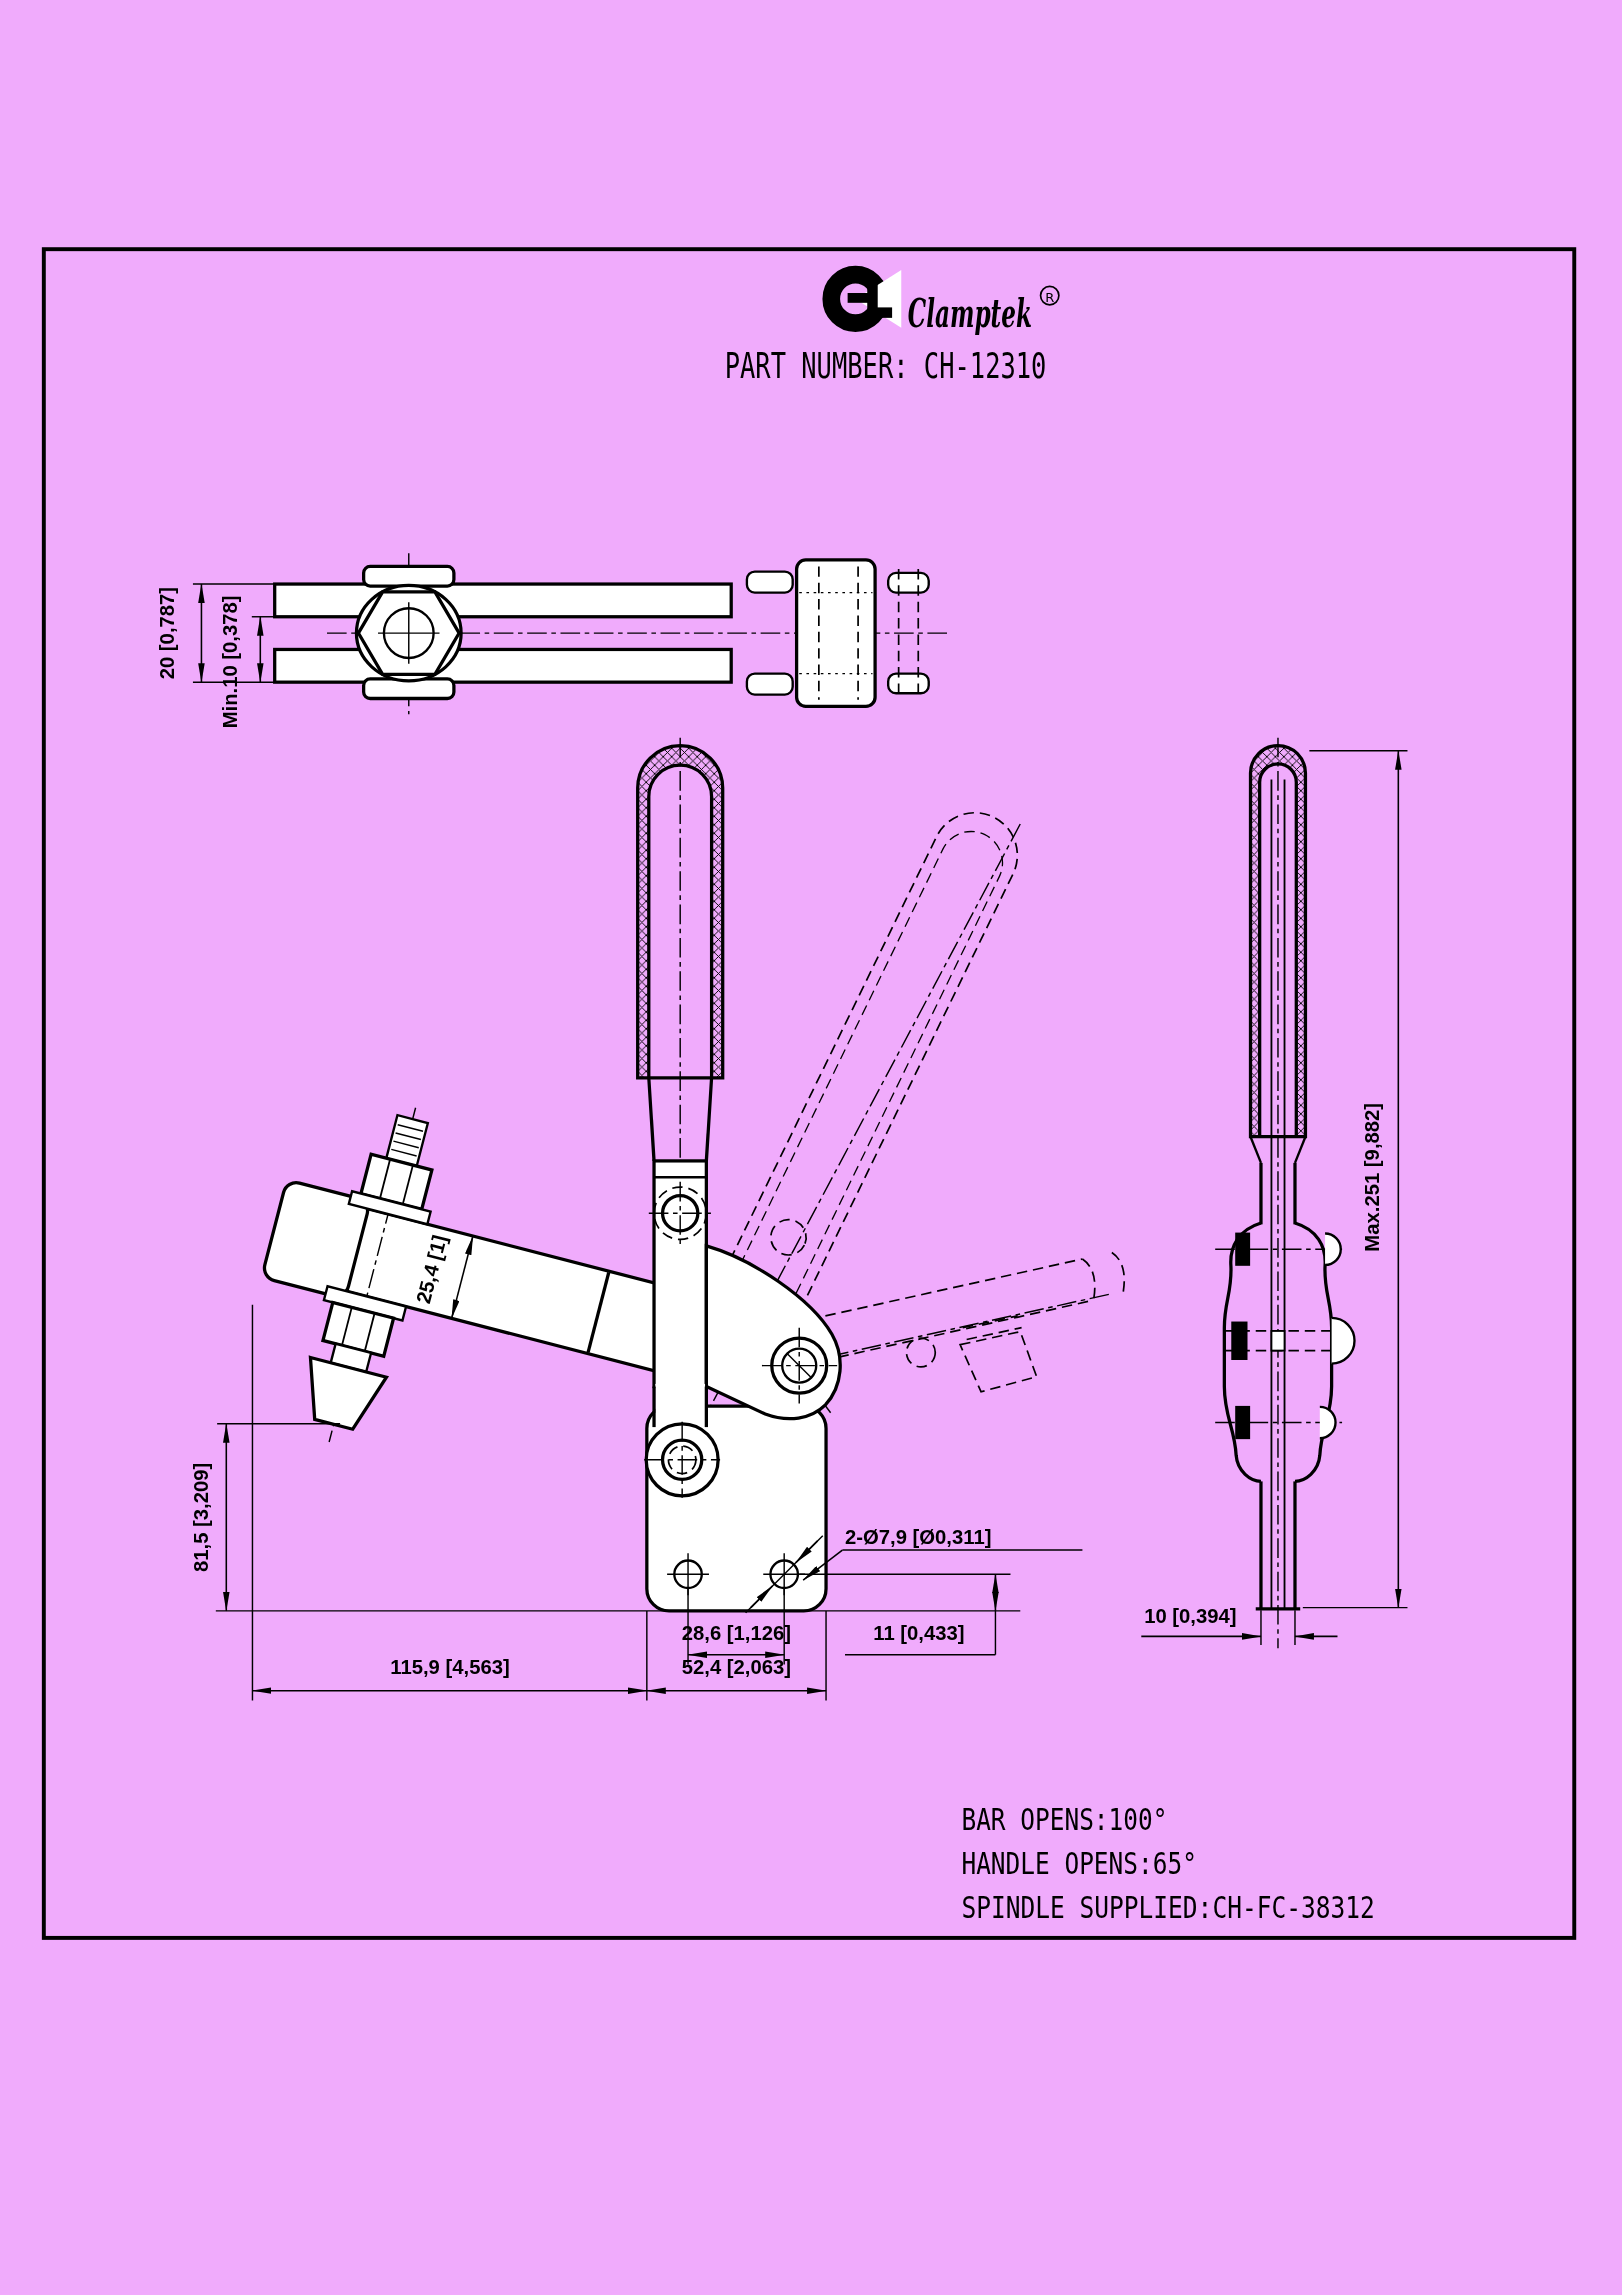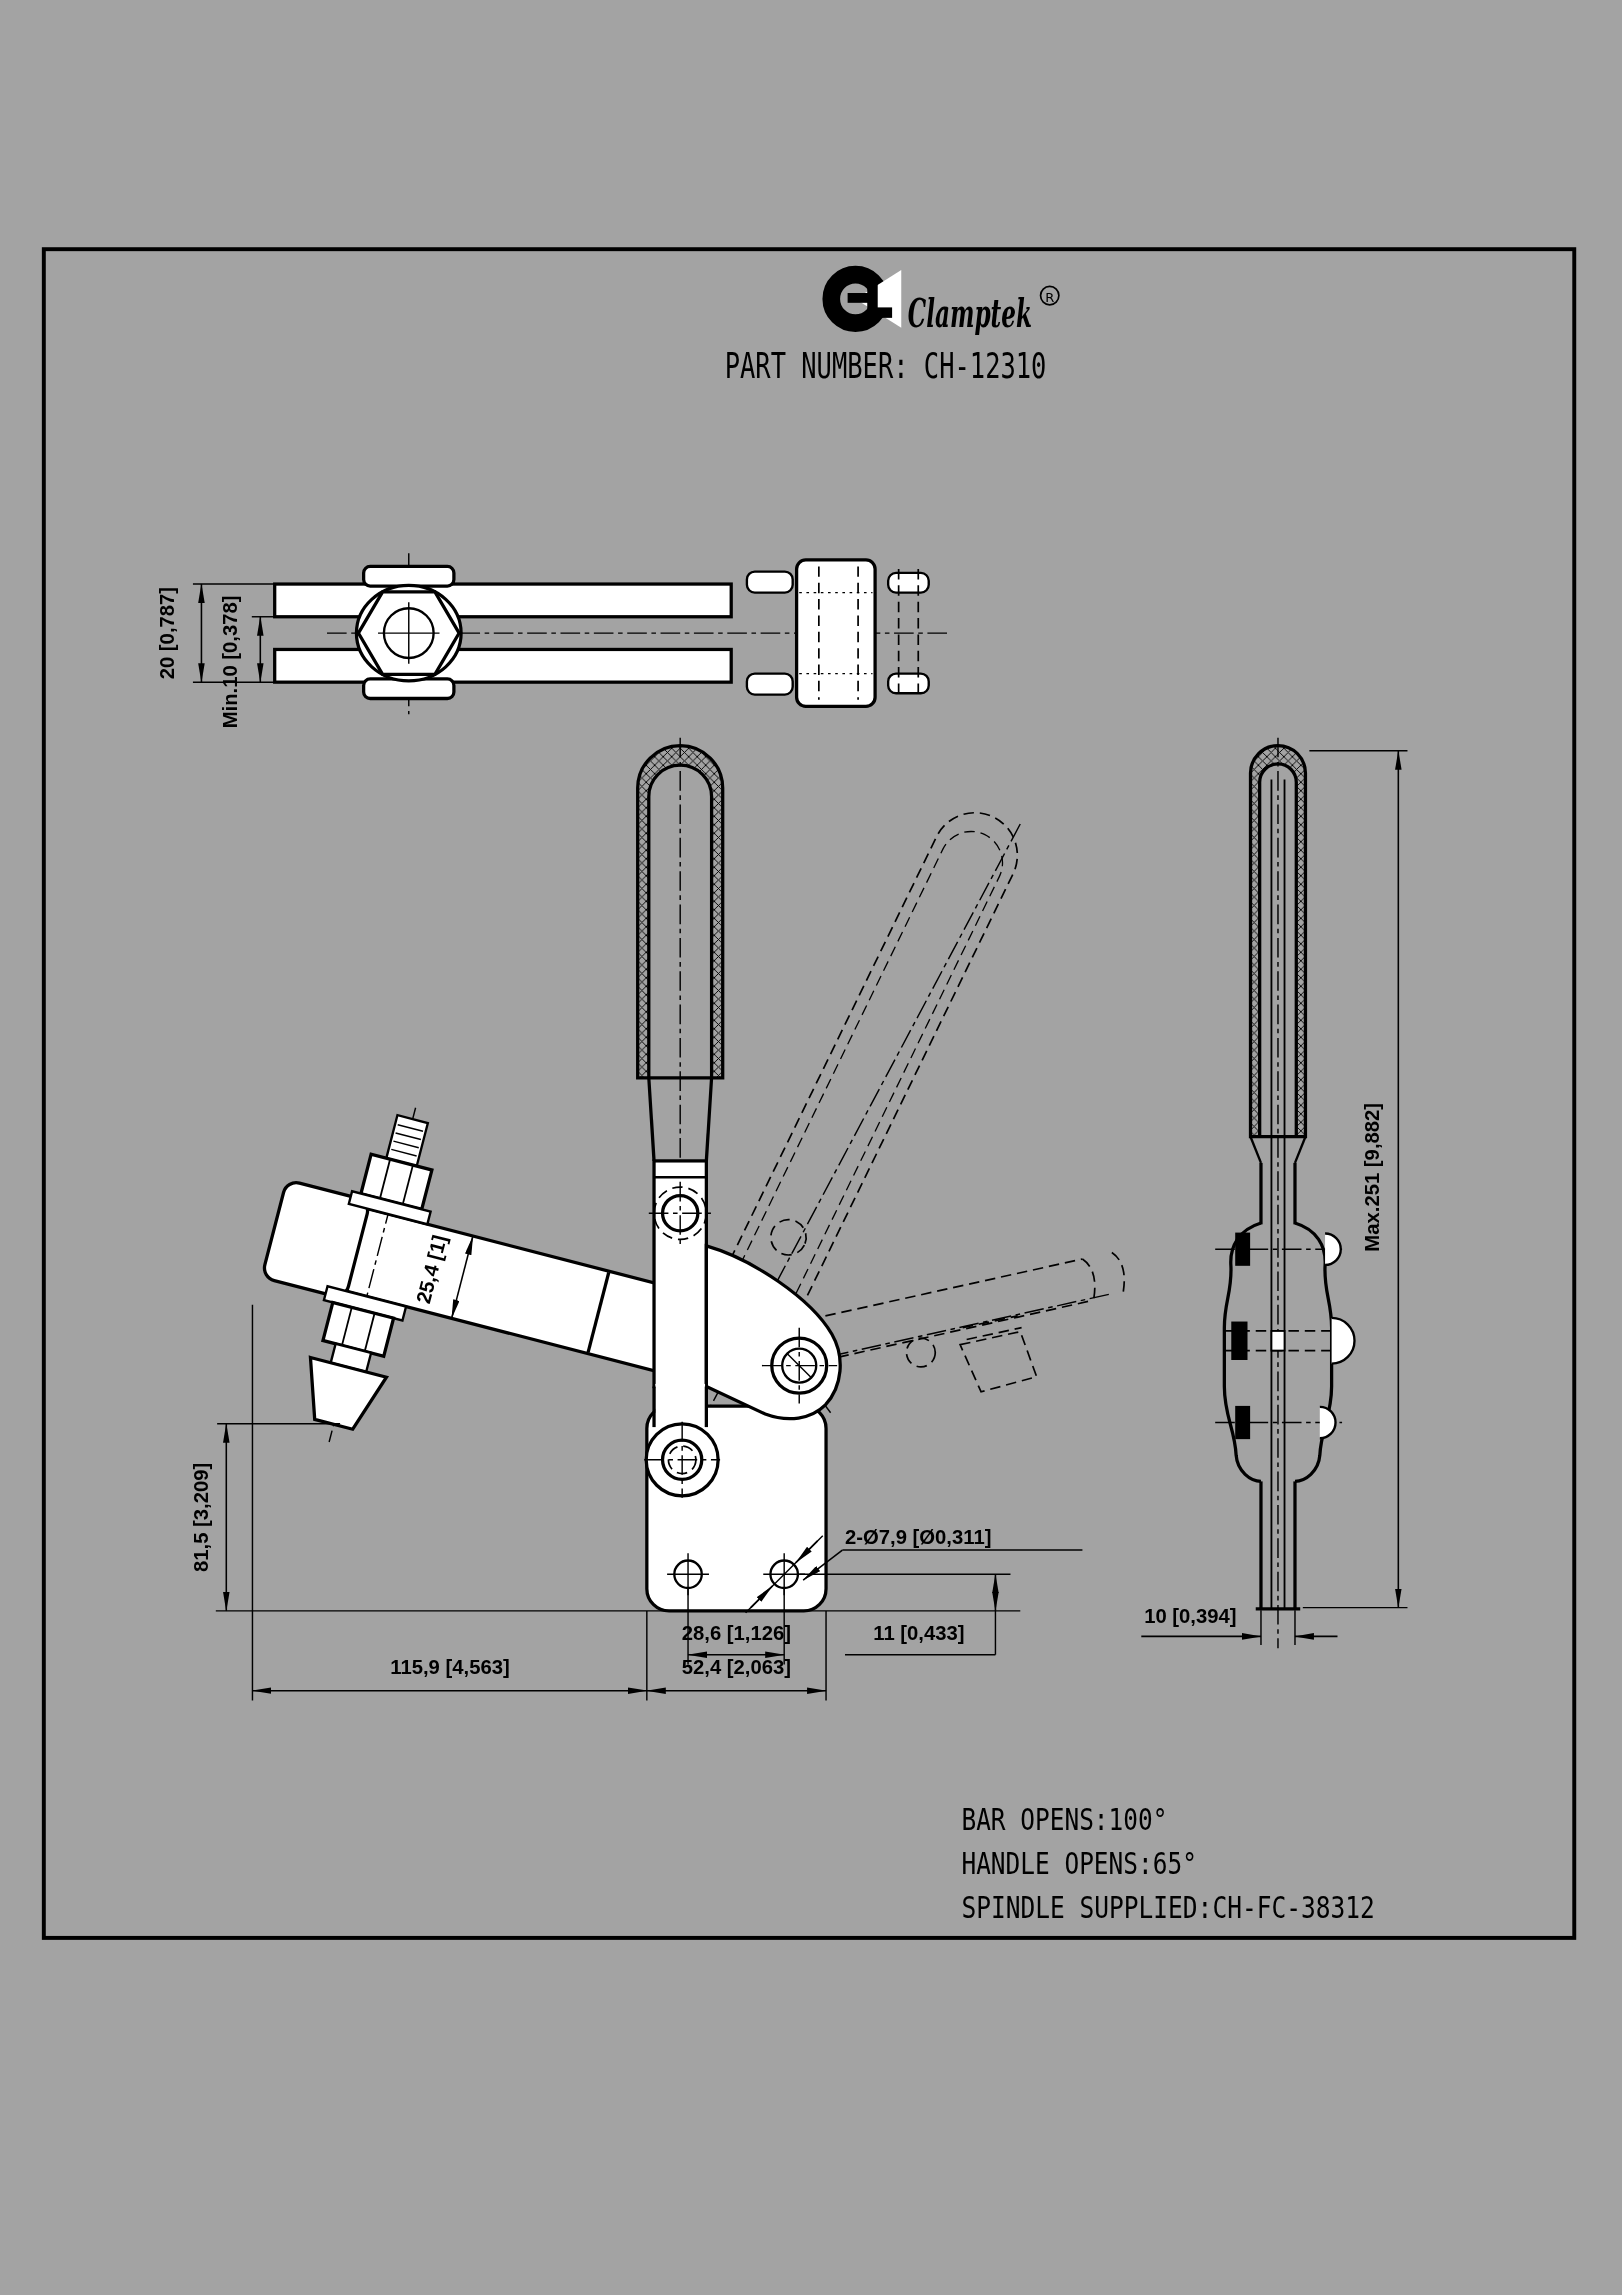--- a/index.html
+++ b/index.html
@@ -1,16 +1,16 @@
 <!DOCTYPE html>
 <html style="font-size:10.5px"><head>
 <meta charset="utf-8">
 <style>
   html,body{margin:0;padding:0;background:#ffffff;}
-  .page{position:relative;width:1622px;height:2295px;background:#a3a3a3;overflow:hidden;}
+  .page{position:relative;width:1622px;height:2295px;background:#f0abfc;overflow:hidden;}
   svg{display:block;}
   svg text{fill:#000;}
   .dim{font-family:"Liberation Sans",sans-serif;font-weight:bold;font-size:31px;}
   .dimc{text-anchor:middle;}
   .cad{font-family:"DejaVu Sans Mono",monospace;font-weight:normal;font-size:46px;}
   .pn{font-family:"DejaVu Sans Mono",monospace;font-weight:normal;font-size:54px;}
   .brand{font-family:"DejaVu Serif",serif;font-style:italic;font-weight:bold;font-size:60px;}
   .reg{font-family:"DejaVu Sans",sans-serif;font-size:26px;}
   .s5{stroke:#000;stroke-width:5;fill:none;}
   .s4{stroke:#000;stroke-width:3.6;fill:none;}

